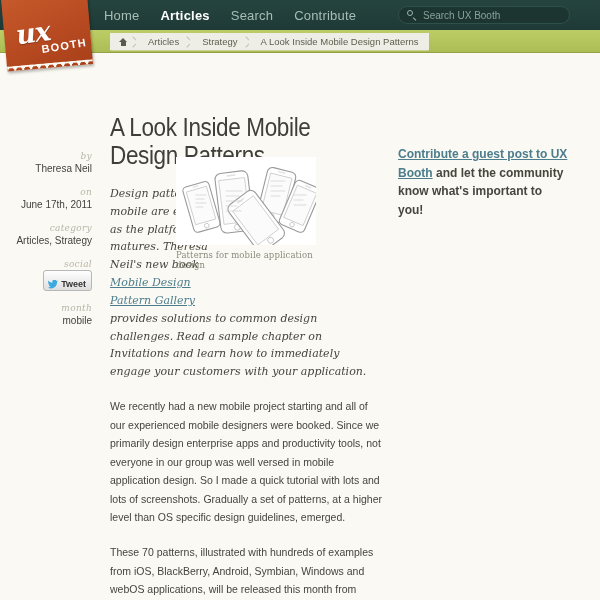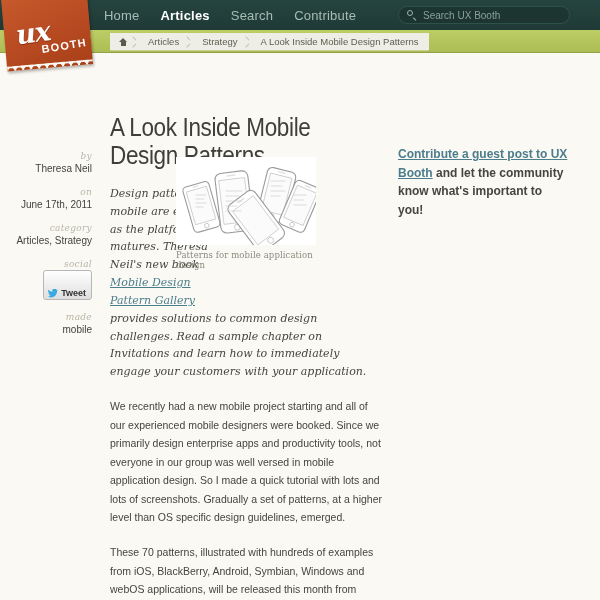--- a/index.html
+++ b/index.html
@@ -241,21 +241,21 @@
     margin-bottom: 12px;
     line-height: 1.3;
   }
   .tweet-btn {
     display: inline-flex;
     align-items: center;
     gap: 3px;
     background: linear-gradient(180deg, #ffffff 0%, #dedede 100%);
     border: 1px solid #b7b7b7;
     border-radius: 3px;
-    padding: 17px 5px 1px 4px;
+    padding: 8px 5px 1px 4px;
     font-size: 9px;
     font-weight: bold;
     color: #333;
     margin-bottom: 12px;
     cursor: pointer;
   }
   .bird-icon {
     width: 10px; height: 9px;
     display: inline-block;
     color: #3aa9e0;
@@ -407,21 +407,21 @@
         <span class="tweet-btn">
           <span class="bird-icon">
             <svg viewBox="0 0 20 17" width="10" height="9" aria-hidden="true">
               <path fill="#3aa9e0" d="M20 2c-.7.3-1.5.5-2.3.6.8-.5 1.5-1.3 1.8-2.2-.8.5-1.7.8-2.6 1A4.1 4.1 0 0 0 9 4.2c0 .3 0 .6.1.9A11.6 11.6 0 0 1 .7.8 4.1 4.1 0 0 0 2 6.2a4 4 0 0 1-1.8-.5 4.1 4.1 0 0 0 3.3 4 4.2 4.2 0 0 1-1.9.1 4.1 4.1 0 0 0 3.8 2.9A8.3 8.3 0 0 1 0 14.5a11.6 11.6 0 0 0 6.3 1.8c7.5 0 11.7-6.3 11.7-11.7v-.5A8 8 0 0 0 20 2z"></path>
             </svg>
           </span>
           <span>Tweet</span>
         </span>
       </div>
 
-      <div class="meta-label">made</div>
+      <div class="meta-label">month</div>
       <div class="meta-value">mobile</div>
     </aside>
 
     <main class="main-col">
       <h1 class="page-title">A Look Inside Mobile Design Patterns</h1>
 
       <p class="lead">
         <span class="lead-float-gap"></span><span>Design patterns for mobile are emerging as the platform matures. Theresa Neil's new book </span><a>Mobile Design Pattern Gallery</a><span> provides solutions to common design challenges. Read a sample chapter on Invitations and learn how to immediately engage your customers with your application.</span>
       </p>
 

